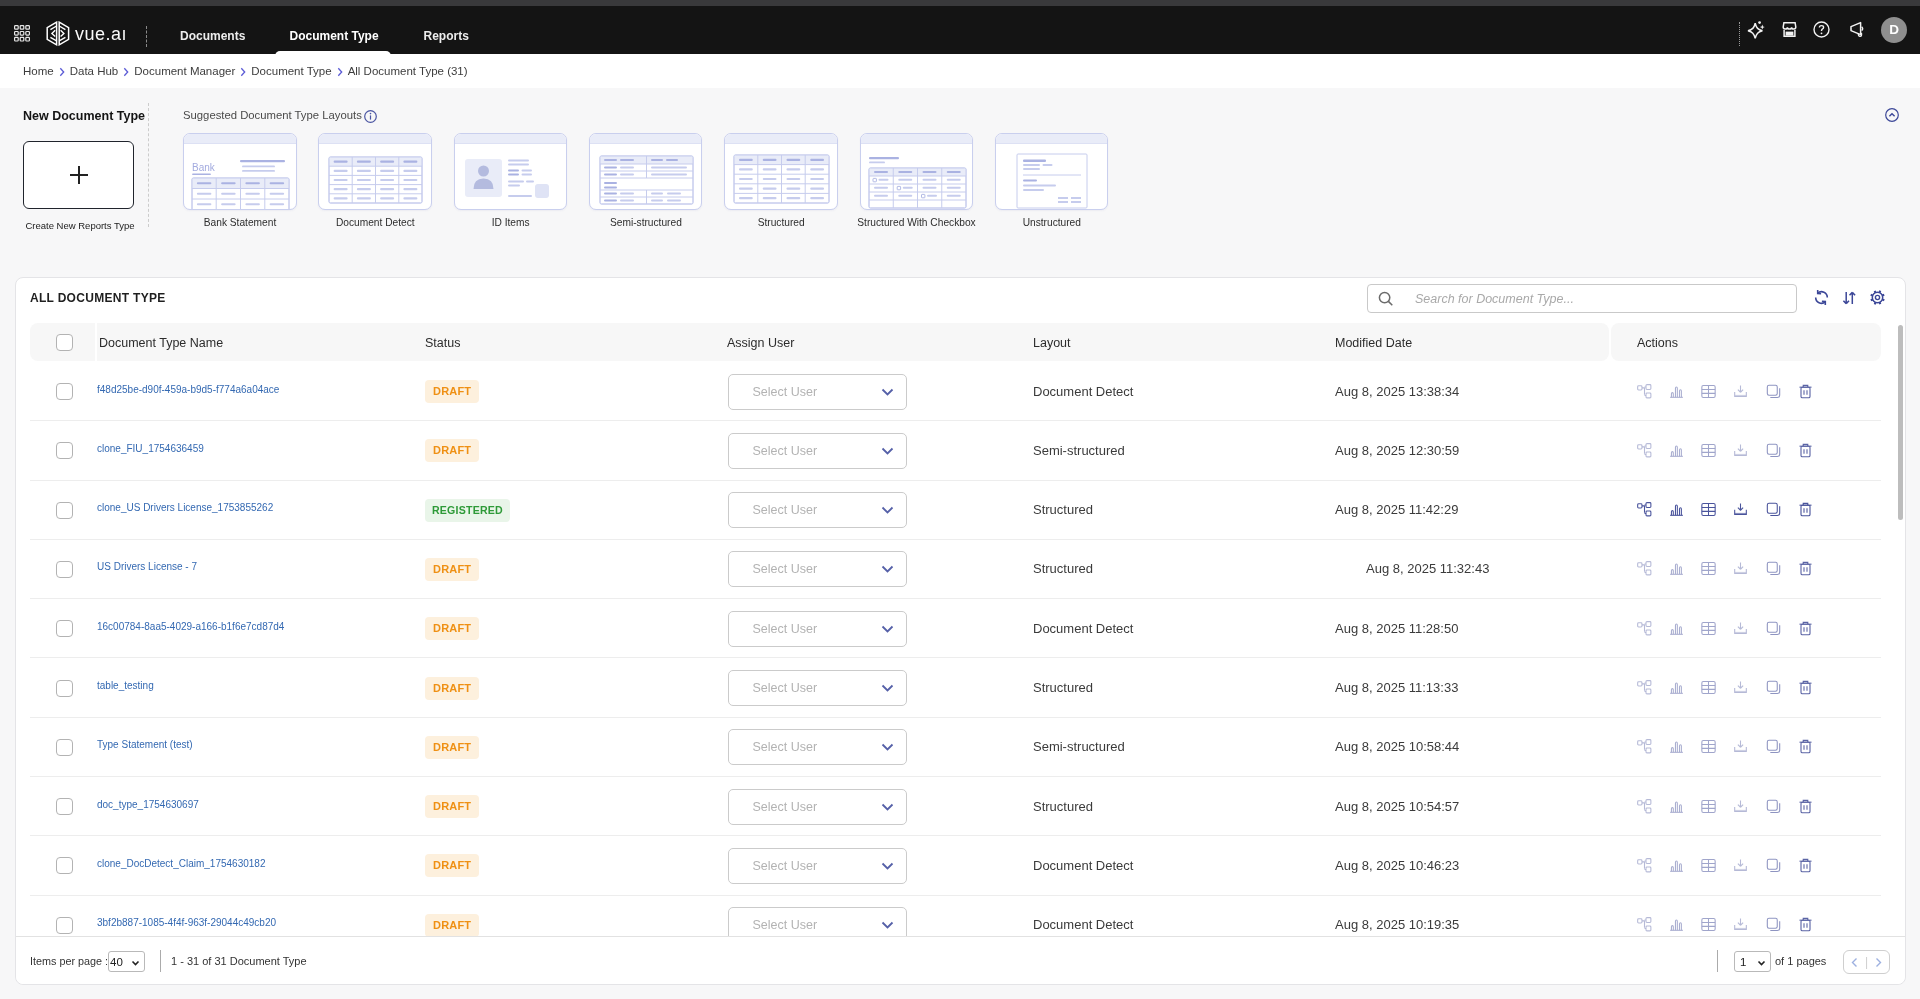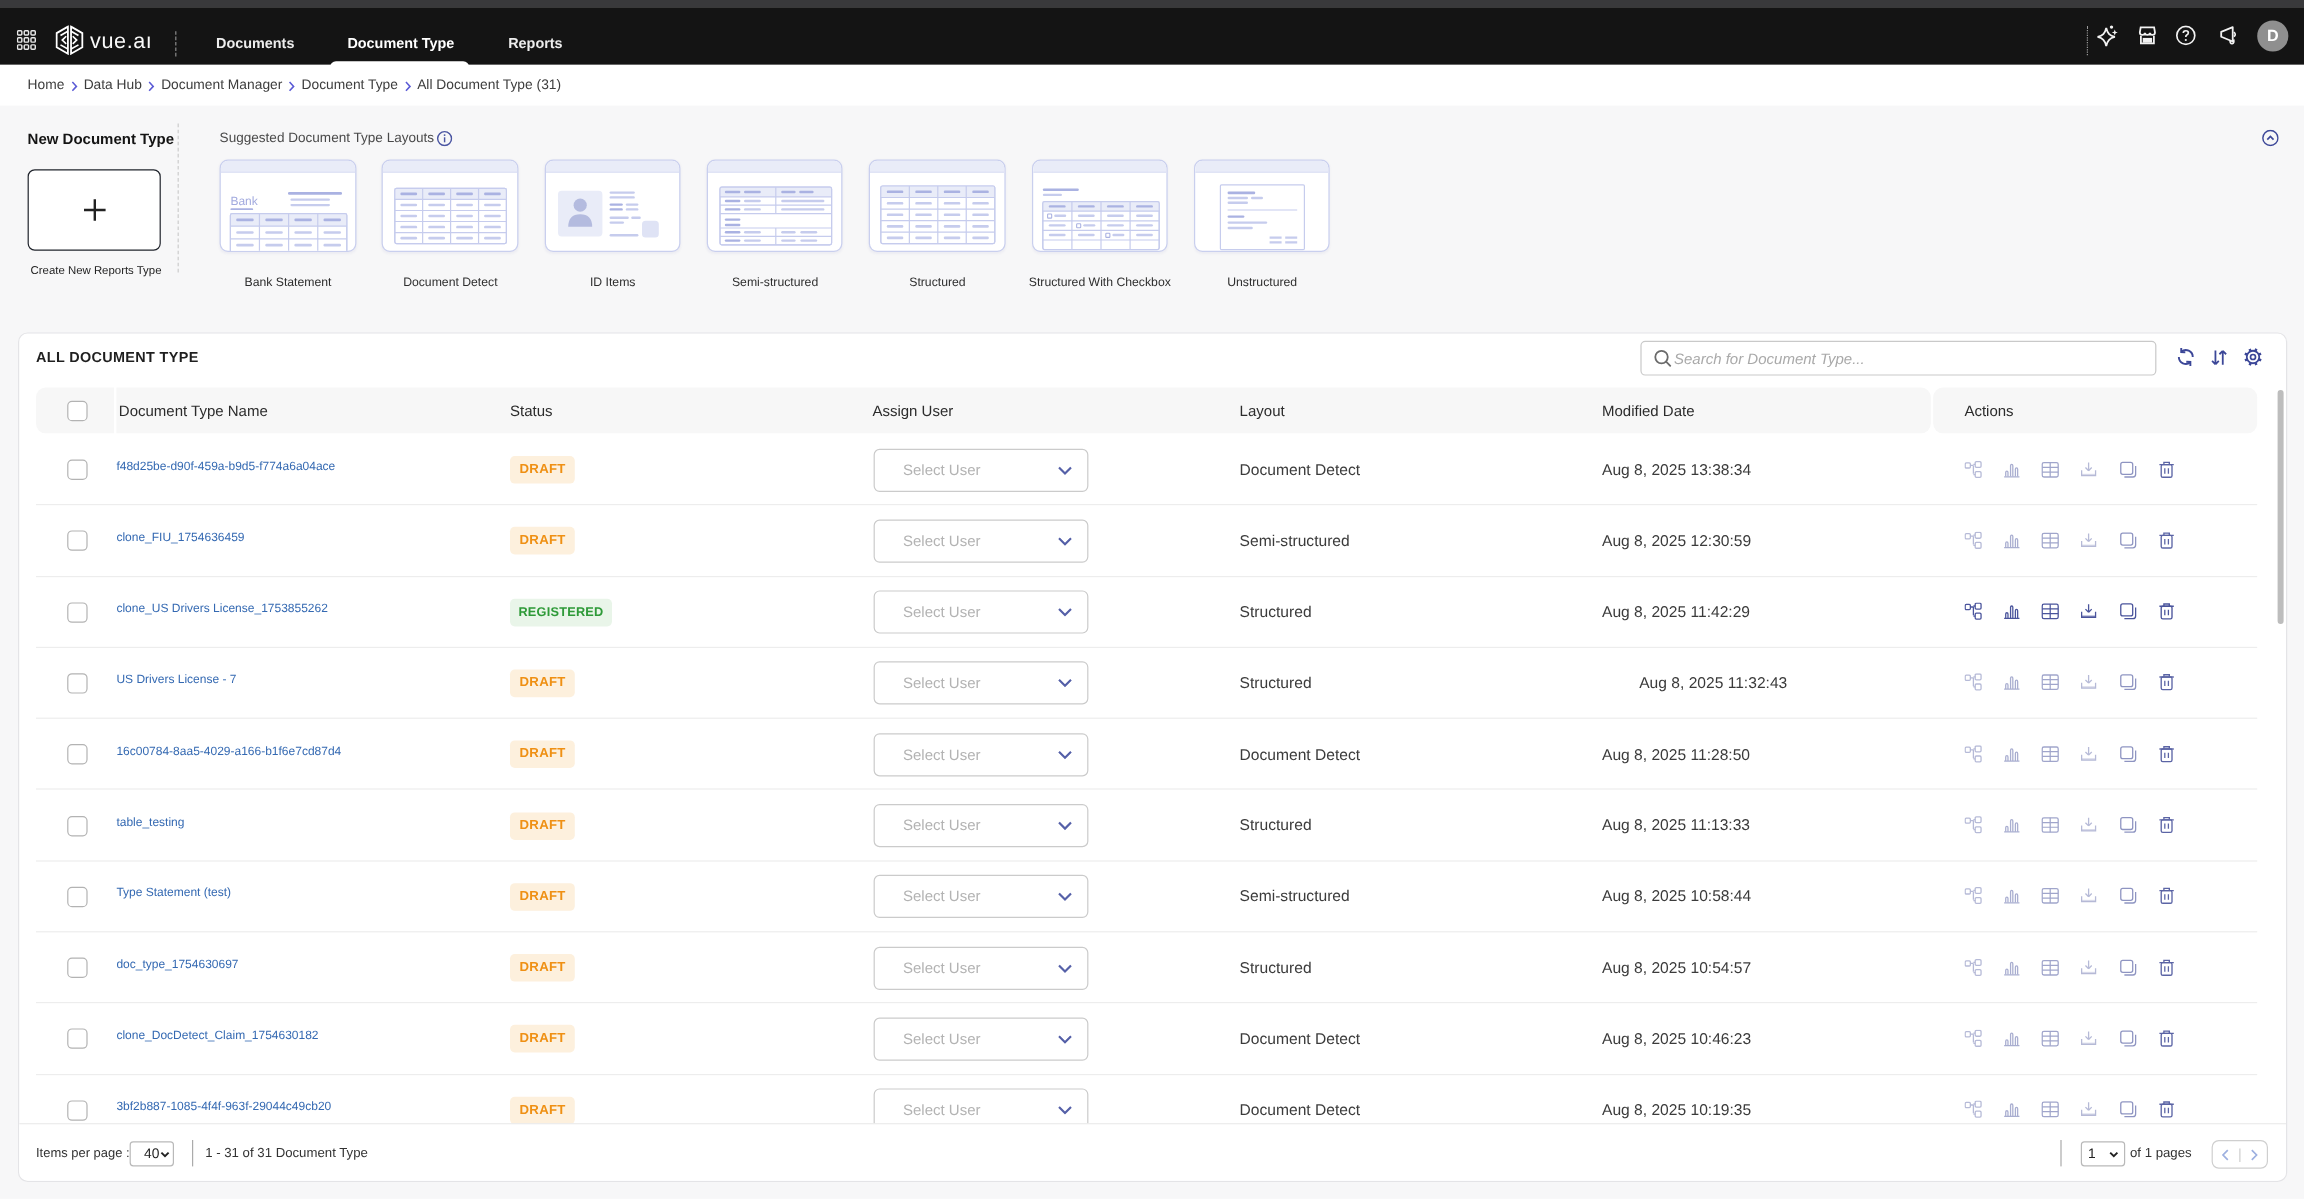--- a/index.html
+++ b/index.html
@@ -14,28 +14,28 @@
 .bc svg { margin:1px 5px 0 5px; }
 .h1 { position:absolute; left:23px; top:109px; font-size:12.5px; font-weight:700; color:#141414; }
 .h2 { position:absolute; left:183px; top:109px; font-size:11.3px; color:#4a4a4a; }
 .createcard { position:absolute; left:23px; top:141px; width:111px; height:68px; background:#fff;
   border:1.5px solid #20242c; border-radius:6px; display:flex; align-items:center; justify-content:center; }
 .createlab { position:absolute; left:0px; top:220px; width:160px; text-align:center; font-size:9.5px; color:#222; }
 .dashsep { position:absolute; left:148px; top:103px; height:124px; border-left:1px dashed #cccccc; }
 .lcard { position:absolute; top:133px; width:113.5px; height:77px; background:#fff; border:1px solid #c9cfee;
   border-radius:7px; overflow:hidden; box-shadow:0 1px 2px rgba(60,70,150,0.06); }
 .lcard-head { position:absolute; left:0; top:0; width:100%; height:10px; background:#e9ecf8; border-bottom:1px solid #dde1f4; }
-.lcard-lab { position:absolute; top:217px; width:150px; text-align:center; font-size:10.2px; color:#2e2e2e;margin-top:13px; }
+.lcard-lab { position:absolute; top:217px; width:150px; text-align:center; font-size:10.2px; color:#2e2e2e; }
 .tcard { position:absolute; left:15px; top:277px; width:1891px; height:708px; background:#fff;
   border:1px solid #e4e4e7; border-radius:8px; }
 .ttitle { position:absolute; left:30px; top:291px; font-size:12px; font-weight:700; letter-spacing:0.3px; color:#1f1f1f; }
 .search { position:absolute; left:1367px; top:284px; width:430px; height:29px; border:1px solid #c9c9c9;
   border-radius:4px; background:#fff; display:flex; align-items:center; }
 .search svg { margin-left:10px; }
-.search i { margin-left:2px; font-size:12.5px; color:#a9a9a9; }
+.search i { margin-left:22px; font-size:12.5px; color:#a9a9a9; }
 .hdr { position:absolute; top:323px; height:38px; background:#f7f7f7; }
 .hlab { position:absolute; top:336px; font-size:12.5px; color:#2c2c2c; font-weight:400; }
 .cb { position:absolute; width:17px; height:17px; background:#fff; border:1px solid #b3b3b3; border-radius:4px; }
 .trow { position:absolute; left:0; width:1920px; }
 .rb { position:absolute; left:30px; bottom:0; width:1851px; border-bottom:1px solid #ededed; }
 .trow .lnk { position:absolute; font-size:10px; color:#3469b2; }
 .cell { position:absolute; font-size:13px; color:#3b3b3b; }
 .badge-draft { position:absolute; height:23px; padding:0 8px; background:#fdf0dd; border-radius:4px;
   font-size:11px; font-weight:700; color:#ef9014; line-height:23px; letter-spacing:0.2px; }
 .badge-reg { position:absolute; height:23px; padding:0 7px; background:#e9f5e9; border-radius:4px;
@@ -860,21 +860,21 @@
               <path d="M6.4 6.6 V11.4 M9.6 6.6 V11.4" stroke="#4a549c" stroke-width="1.15"></path>
             </svg></div>
         </div>
       </div>
 </div>
 </div>
 
 <div class="footer">
   <span class="ftext" style="left:14px;font-size:10.8px">Items per page :</span>
   <div class="fsel" style="left:92px">
-      <span style="margin-left:11px">40</span>
+      <span style="margin-left:1px">40</span>
       <span style="margin-right:4px"><svg width="9" height="6" viewBox="0 0 9 6" style="">
           <path d="M1.5 1.5 L4.5 4.5 L7.5 1.5" fill="none" stroke="#222" stroke-width="1.6"></path>
         </svg></span>
     </div>
   <div class="abs" style="left:144px;top:13px;height:22px;border-left:1px solid #ababab"></div>
   <span class="ftext" style="left:155px">1 - 31 of 31 Document Type</span>
   <div class="abs" style="left:1701px;top:13px;height:22px;border-left:1px solid #ababab"></div>
   <div class="fsel" style="left:1718px">
       <span style="margin-left:5px">1</span>
       <span style="margin-right:4px"><svg width="9" height="6" viewBox="0 0 9 6" style="">

